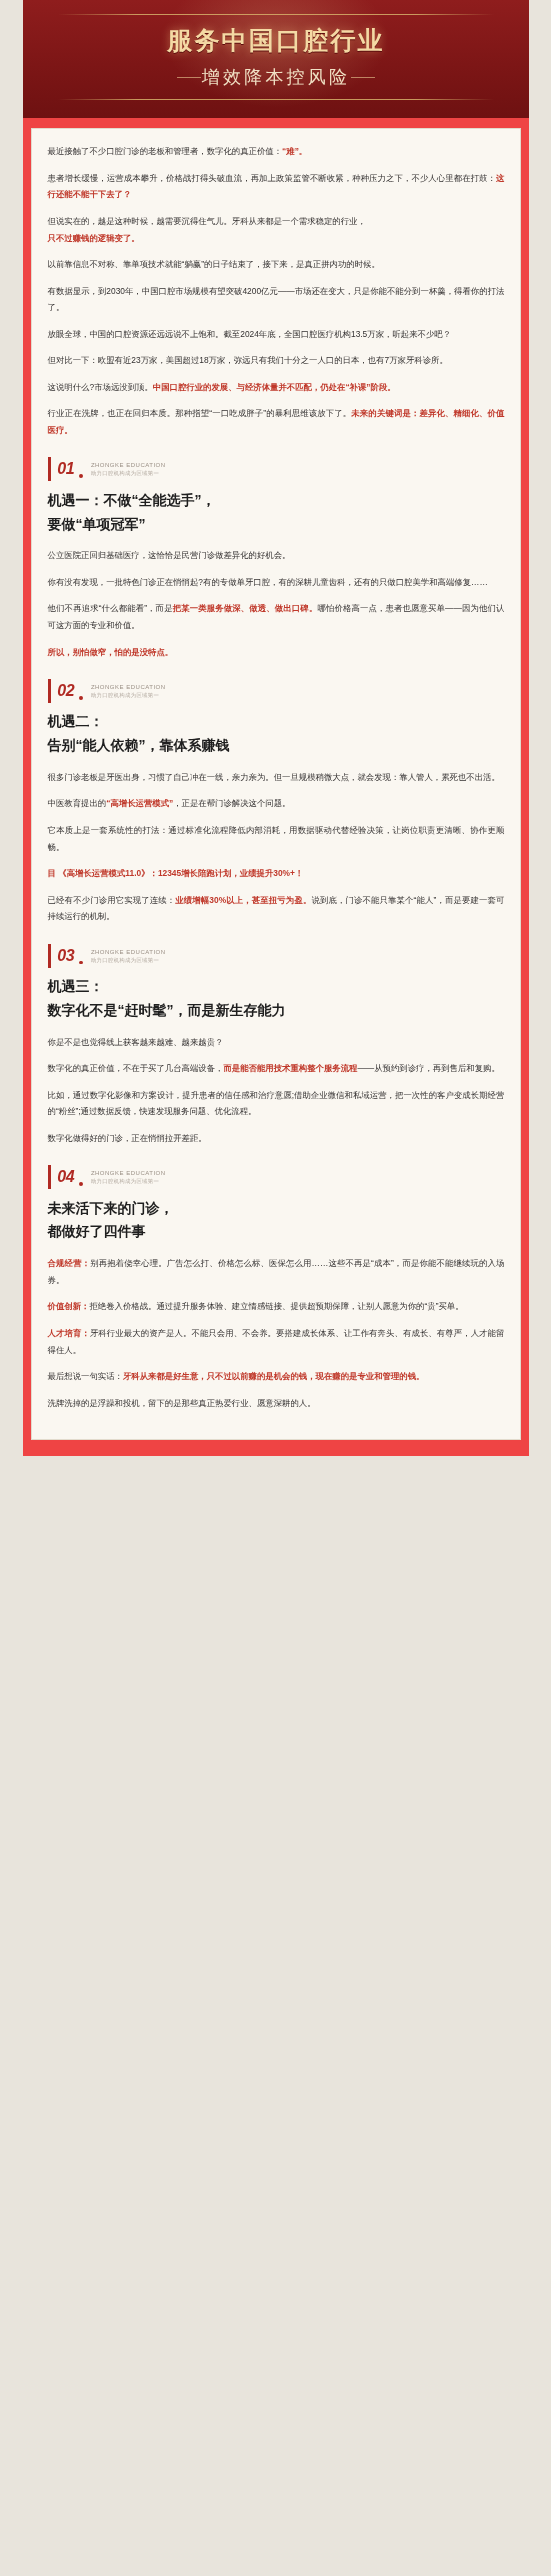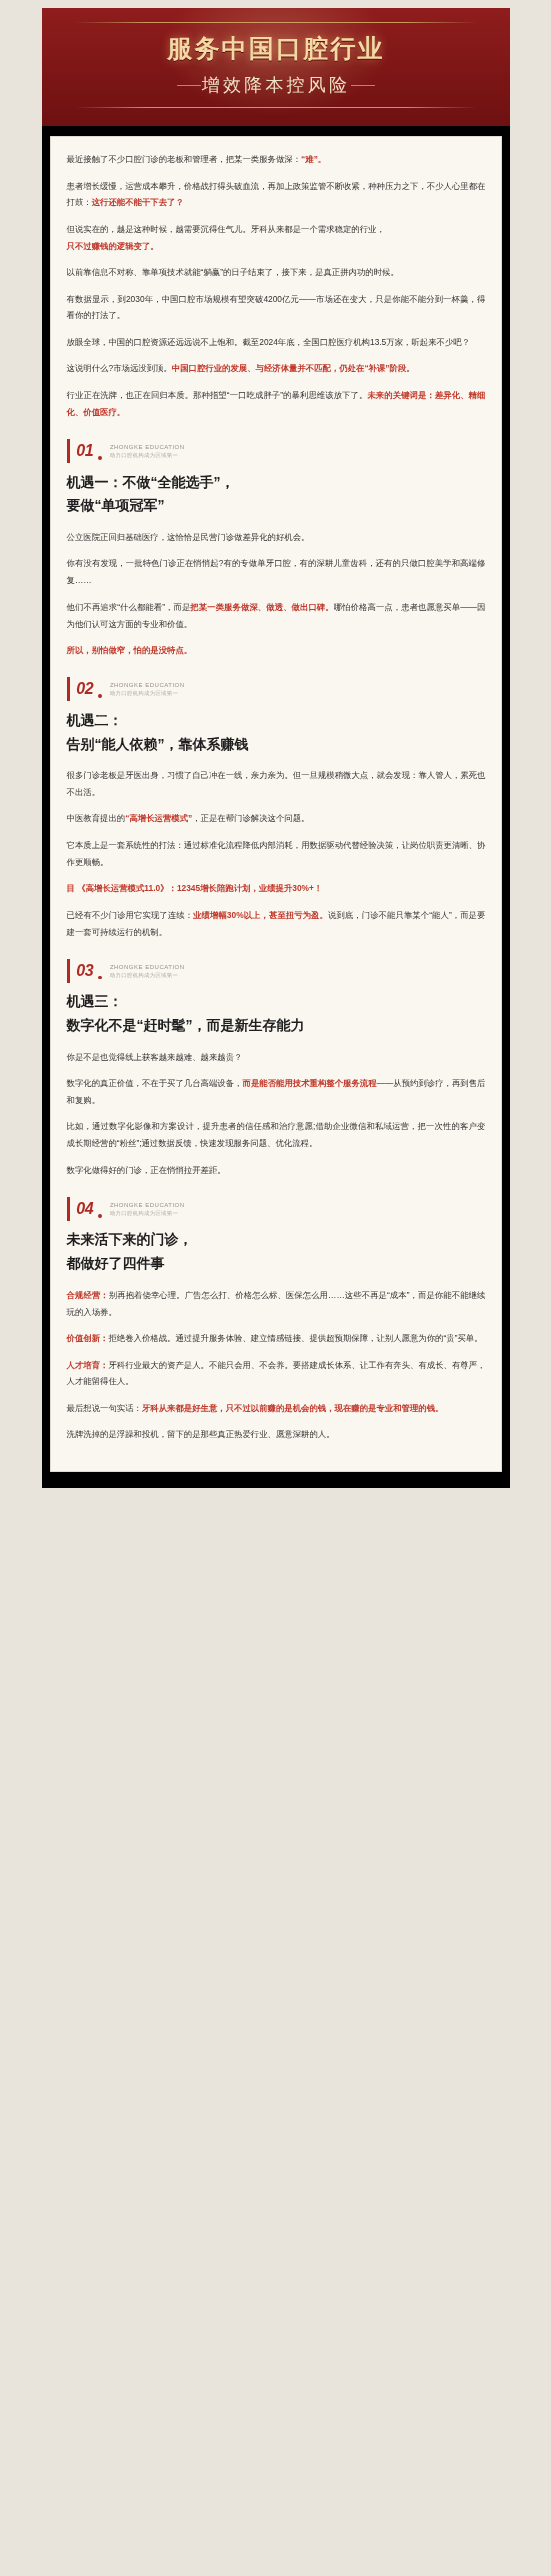--- a/index.html
+++ b/index.html
@@ -4,23 +4,23 @@
 <style>
   * { box-sizing: border-box; }
   body {
     margin: 0;
     padding: 0;
     width: 552px;
     background: #e8e4dc;
     font-family: "Liberation Sans", sans-serif;
   }
   .page {
-    width: 468px;
-    margin: 8px auto;
-    background: #000000;
+    width: 506px;
+    margin: 0 auto;
+    background: #ef4444;
     padding-bottom: 16px;
   }
   
   .hero {
     position: relative;
     background: linear-gradient(180deg, #8f1d1d 0%, #7d1616 55%, #6e1111 100%);
     padding: 14px 0 18.3px;
     text-align: center;
     overflow: hidden;
   }
@@ -155,38 +155,39 @@
     <h1 class="hero-title">服务中国口腔行业</h1>
     <div class="hero-sub-wrap">
       <span class="hero-sub">增效降本控风险</span>
     </div>
     <div class="hero-bottom-rule"></div>
   </div>
 
   <div class="card">
 
     <p class="para">
-      <span>最近接触了不少口腔门诊的老板和管理者，把某一类服务做深：</span><span class="hl-red">“难”。</span>
+      <span>最近接触了不少口腔门诊的老板和管理者，数字化的真正价值：</span><span class="hl-red">“难”。</span>
     </p>
 
     <p class="para">
       <span>患者增长缓慢，运营成本攀升，价格战打得头破血流，再加上政策监管不断收紧，种种压力之下，不少人心里都在打鼓：</span><span class="hl-red">这行还能不能干下去了？</span>
     </p>
 
     <p class="para">
       <span>但说实在的，越是这种时候，越需要沉得住气儿。牙科从来都是一个需求稳定的行业，</span><br>
       <span class="hl-red">只不过赚钱的逻辑变了。</span>
     </p>
 
     <p class="para">以前靠信息不对称、靠单项技术就能“躺赢”的日子结束了，接下来，是真正拼内功的时候。</p>
 
     <p class="para">有数据显示，到2030年，中国口腔市场规模有望突破4200亿元——市场还在变大，只是你能不能分到一杯羹，得看你的打法了。</p>
 
     <p class="para">放眼全球，中国的口腔资源还远远说不上饱和。截至2024年底，全国口腔医疗机构13.5万家，听起来不少吧？</p>
 
+    <p class="para">但对比一下：欧盟有近23万家，美国超过18万家，弥远只有我们十分之一人口的日本，也有7万家牙科诊所。</p>
 
     <p class="para">
       <span>这说明什么?市场远没到顶。</span><span class="hl-red">中国口腔行业的发展、与经济体量并不匹配，仍处在“补课”阶段。</span>
     </p>
 
     <p class="para">
       <span>行业正在洗牌，也正在回归本质。那种指望“一口吃成胖子”的暴利思维该放下了。</span><span class="hl-red">未来的关键词是：差异化、精细化、价值医疗。</span>
     </p>
 
     <div class="sect">

